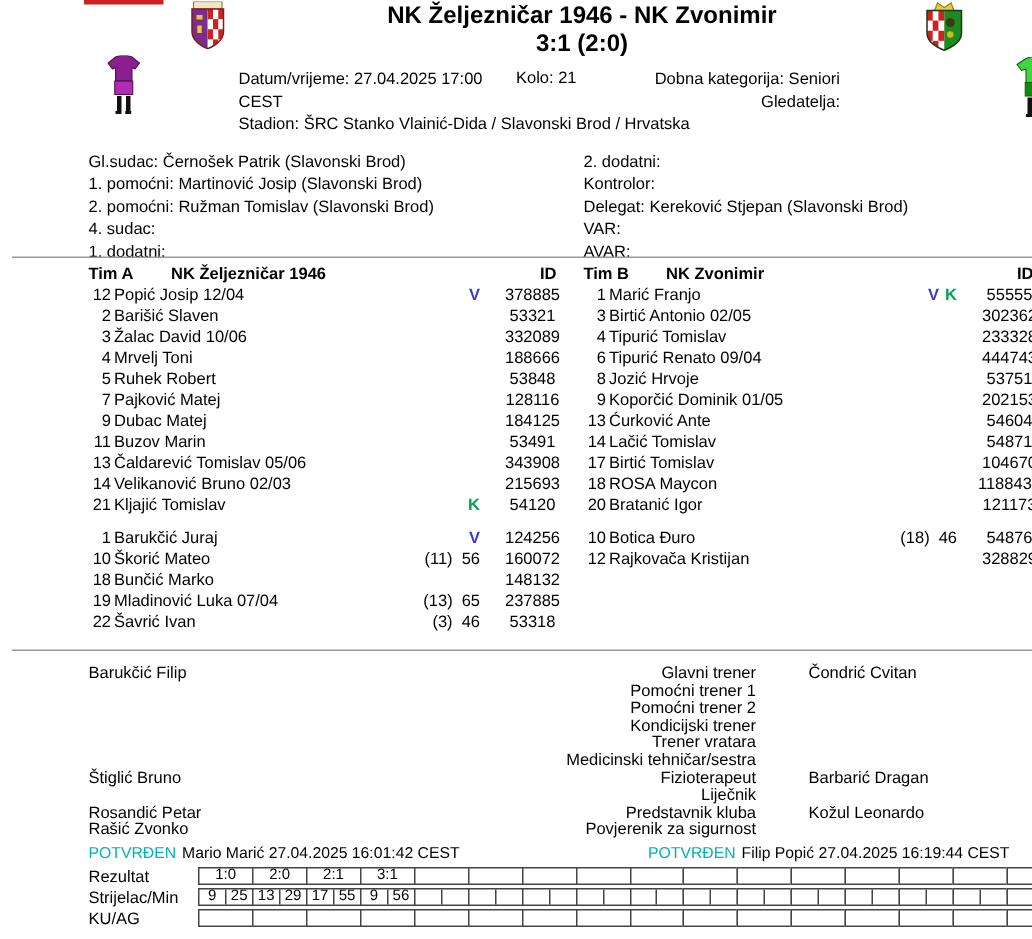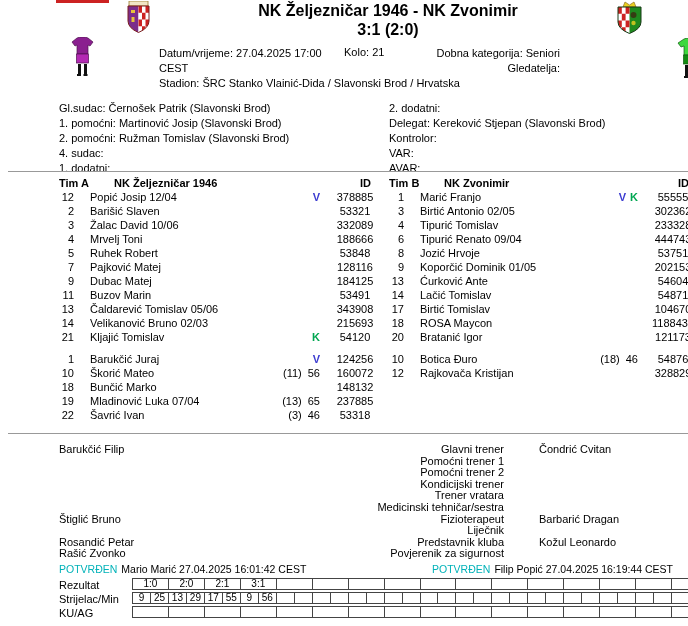--- a/index.html
+++ b/index.html
@@ -28,21 +28,21 @@
   
   .team-col{line-height:14px;}
   #team-a{top:176px;left:15px;width:322px;}
   #team-b{top:176px;left:345px;width:310px;}
   .team-header{display:flex;font-weight:bold;align-items:center;}
   .team-header .th-label{width:55px;}
   .team-header .th-name{flex:1;}
   .team-header .th-id{width:56px;text-align:right;padding-right:10px;}
   .p-row{display:flex;align-items:baseline;}
   .p-num{width:15px;text-align:right;flex:none;}
-  .p-name{flex:1;margin-left:16px;white-space:nowrap;overflow:hidden;}
+  .p-name{flex:1;margin-left:2px;white-space:nowrap;overflow:hidden;}
   .p-mid{flex:none;text-align:right;margin-right:9px;}
   .p-from{margin-right:6px;}
   .badge{font-weight:bold;margin-left:4px;}
   .badge.v{color:#3b3bd0;}
   .badge.k{color:#00a651;}
   .p-id{width:52px;text-align:center;flex:none;}
   .subs-block{margin-top:8px;}
   
   #staff{top:444px;left:0;width:688px;line-height:11.6px;}
   .staff-row{display:flex;}
@@ -152,22 +152,22 @@
 
 <div class="abs" id="officials-left">
     <div>Gl.sudac: Černošek Patrik (Slavonski Brod)</div>
     <div>1. pomoćni: Martinović Josip (Slavonski Brod)</div>
     <div>2. pomoćni: Ružman Tomislav (Slavonski Brod)</div>
     <div>4. sudac:</div>
     <div>1. dodatni:</div>
   </div>
 <div class="abs" id="officials-right">
     <div>2. dodatni:</div>
+    <div>Kontrolor:</div>
     <div>Delegat: Kereković Stjepan (Slavonski Brod)</div>
-    <div>Kontrolor:</div>
     <div>VAR:</div>
     <div>AVAR:</div>
   </div>
 
 <div class="abs hr" id="hr1"></div>
 
 <div class="abs team-col" id="team-a">
   <div class="team-header">
     <span class="th-label">Tim A</span>
     <span class="th-name">NK Željezničar 1946</span>

